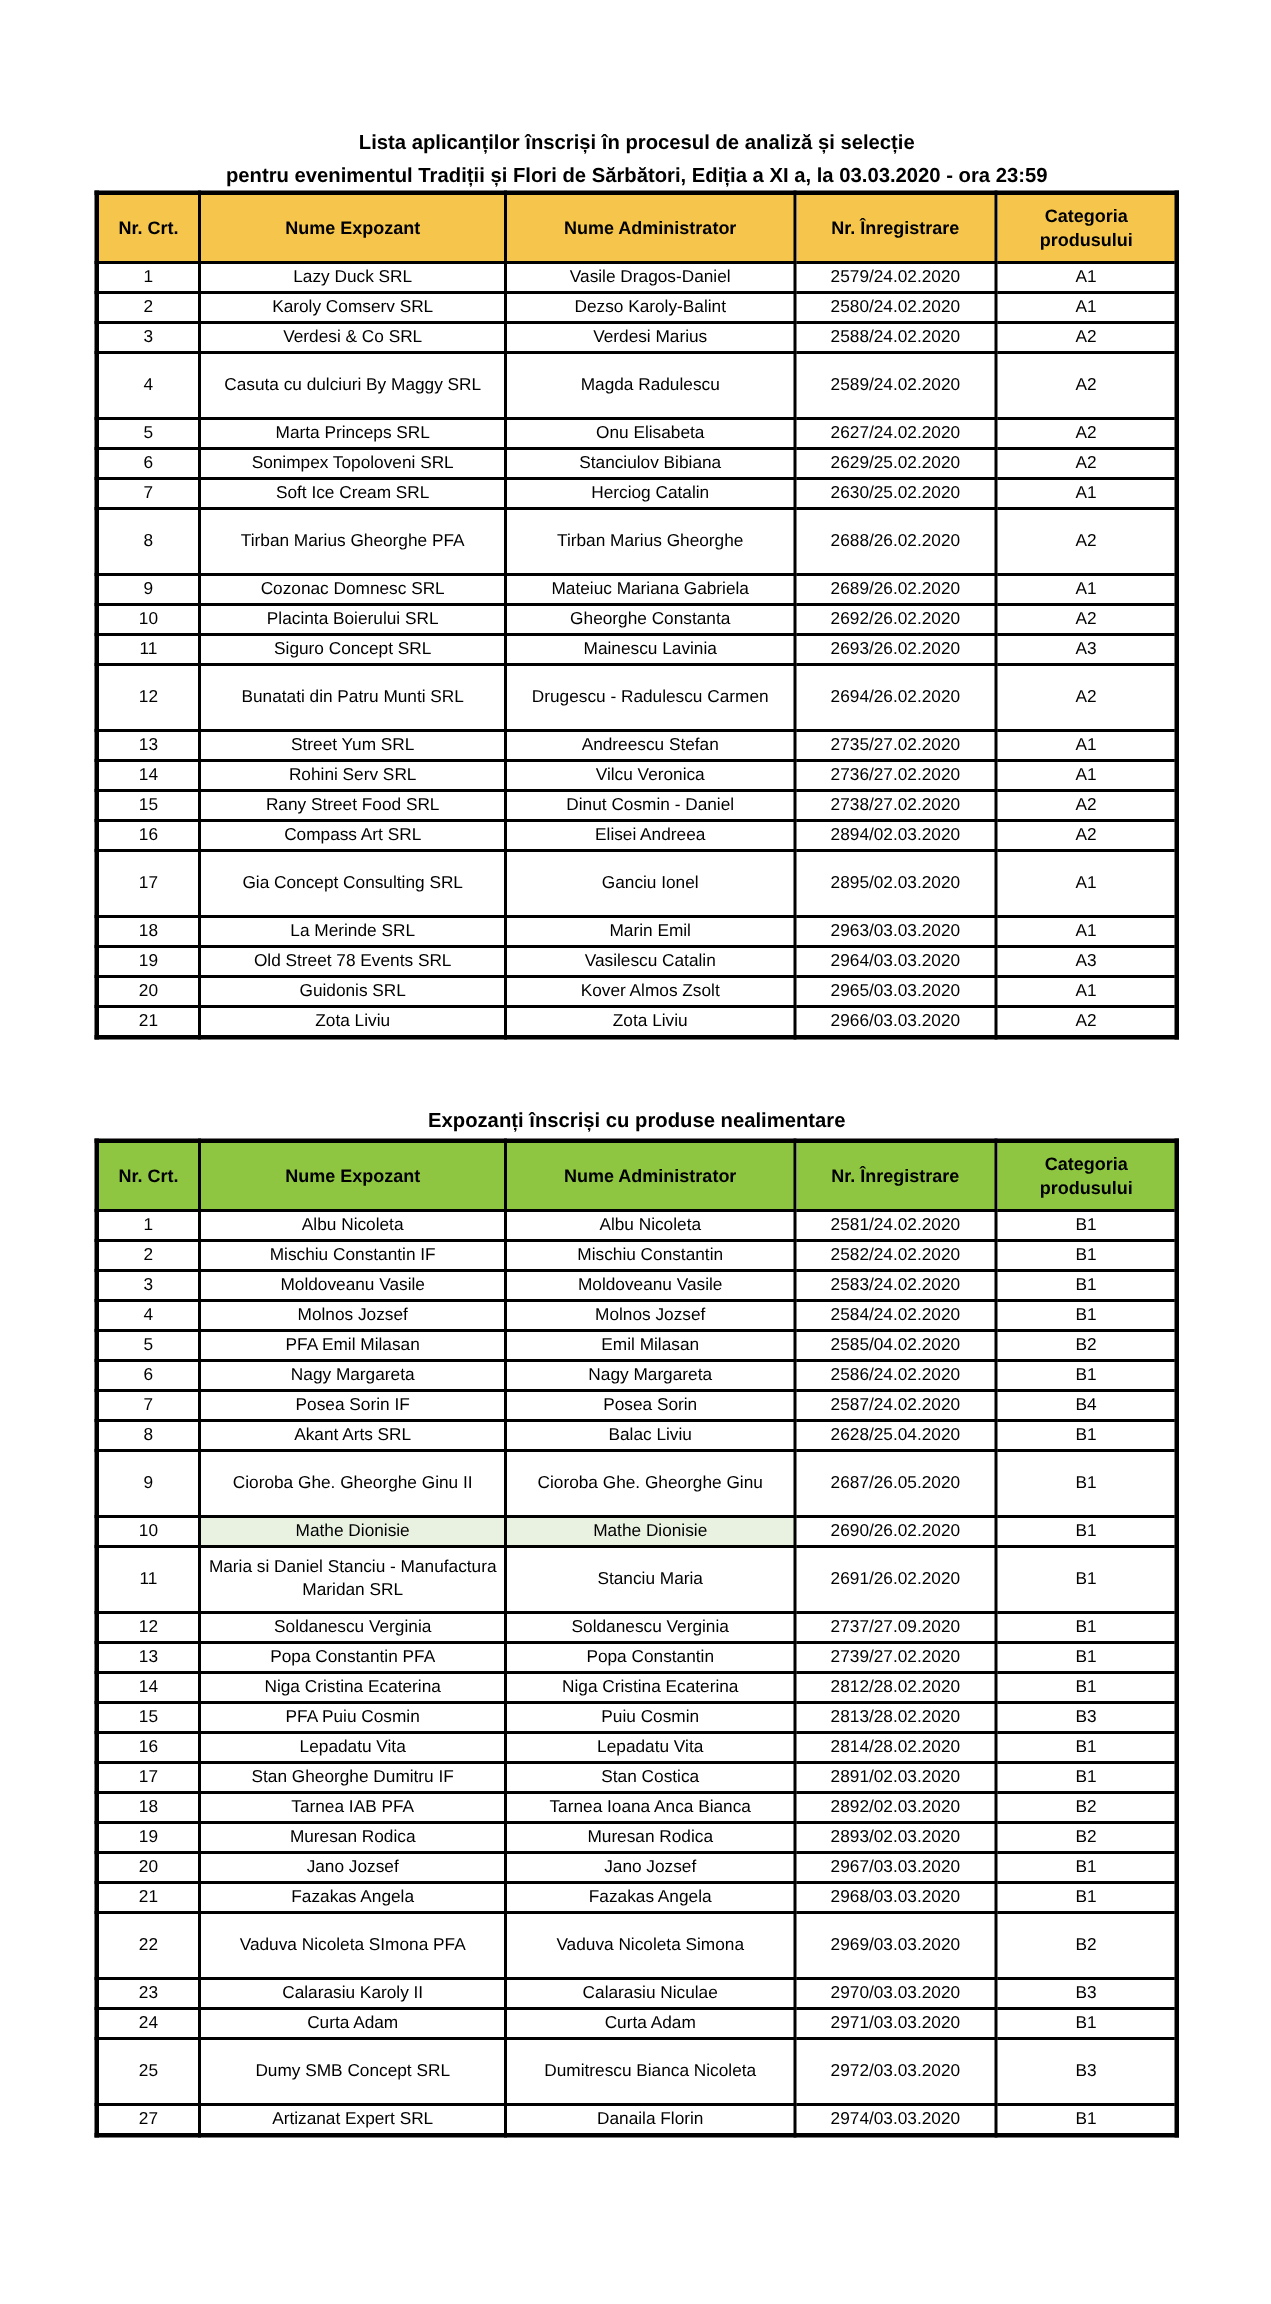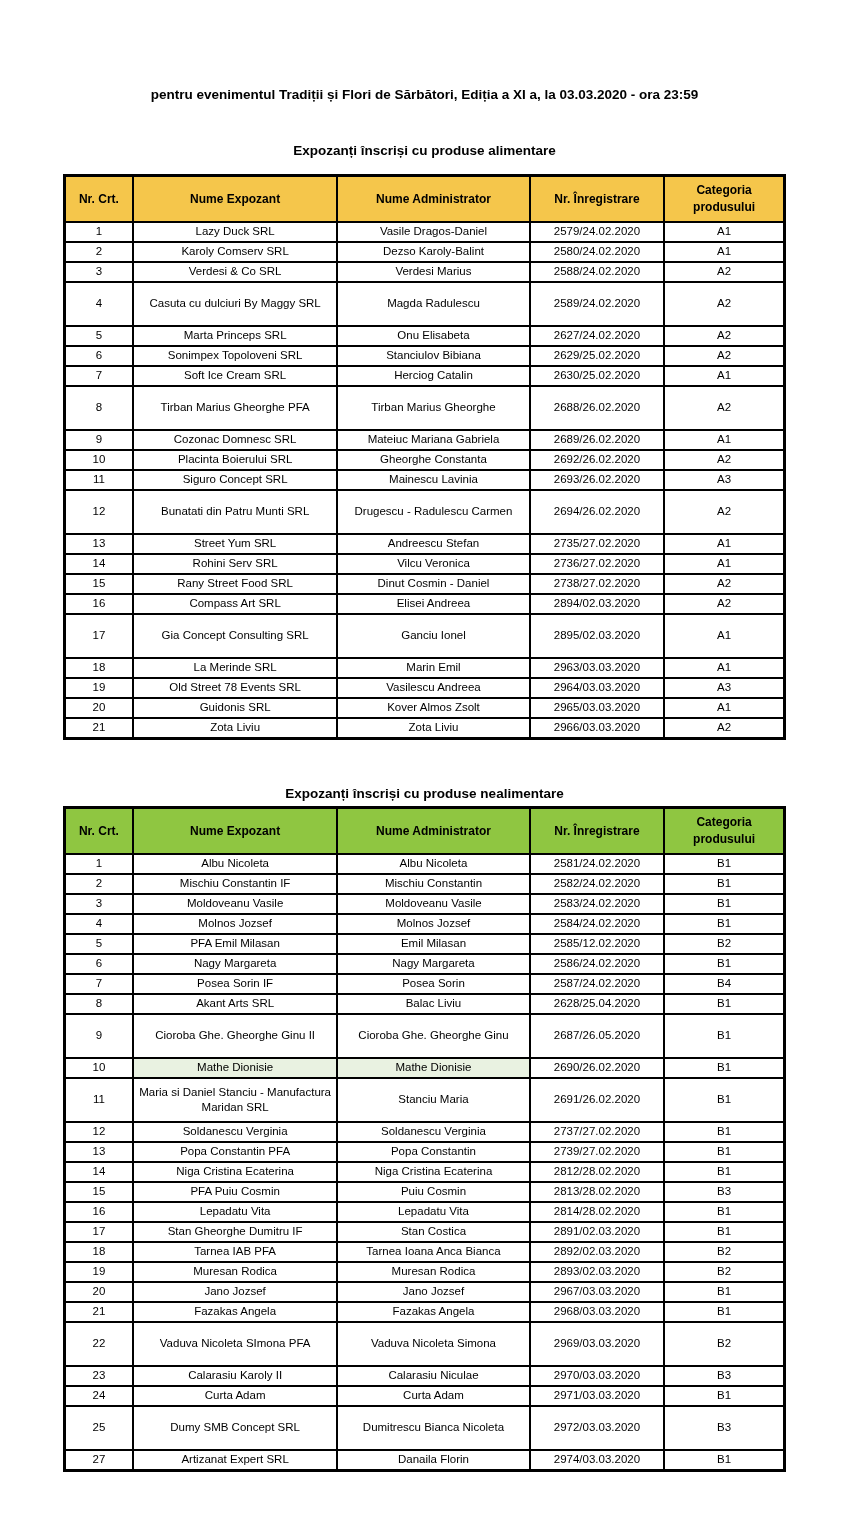--- a/index.html
+++ b/index.html
@@ -58,24 +58,24 @@
   col.c-adm  { width: 26.7%; }
   col.c-reg  { width: 18.7%; }
   col.c-cat  { width: 16.7%; }
 </style>
 </head>
 <body>
 
 <div class="page">
 
   <div class="doc-title">
+    <div>Lista aplicanților înscriși în procesul de analiză și selecție</div>
     <div>pentru evenimentul Tradiții și Flori de Sărbători, Ediția a XI a, la 03.03.2020 - ora 23:59</div>
   </div>
 
-  <div class="section-title first">Expozanți înscriși cu produse alimentare</div>
 
   <table class="list">
     <colgroup>
       <col class="c-nr">
         <col class="c-exp">
         <col class="c-adm">
         <col class="c-reg">
         <col class="c-cat">
     </colgroup>
     <thead>
@@ -210,21 +210,21 @@
         <tr>
           <td>18</td>
           <td>La Merinde SRL</td>
           <td>Marin Emil</td>
           <td>2963/03.03.2020</td>
           <td>A1</td>
         </tr>
         <tr>
           <td>19</td>
           <td>Old Street 78 Events SRL</td>
-          <td>Vasilescu Andreea</td>
+          <td>Vasilescu Catalin</td>
           <td>2964/03.03.2020</td>
           <td>A3</td>
         </tr>
         <tr>
           <td>20</td>
           <td>Guidonis SRL</td>
           <td>Kover Almos Zsolt</td>
           <td>2965/03.03.2020</td>
           <td>A1</td>
         </tr>
@@ -283,21 +283,21 @@
           <td>4</td>
           <td>Molnos Jozsef</td>
           <td>Molnos Jozsef</td>
           <td>2584/24.02.2020</td>
           <td>B1</td>
         </tr>
         <tr>
           <td>5</td>
           <td>PFA Emil Milasan</td>
           <td>Emil Milasan</td>
-          <td>2585/12.02.2020</td>
+          <td>2585/04.02.2020</td>
           <td>B2</td>
         </tr>
         <tr>
           <td>6</td>
           <td>Nagy Margareta</td>
           <td>Nagy Margareta</td>
           <td>2586/24.02.2020</td>
           <td>B1</td>
         </tr>
         <tr>
@@ -332,21 +332,21 @@
           <td>11</td>
           <td>Maria si Daniel Stanciu - Manufactura Maridan SRL</td>
           <td>Stanciu Maria</td>
           <td>2691/26.02.2020</td>
           <td>B1</td>
         </tr>
         <tr>
           <td>12</td>
           <td>Soldanescu Verginia</td>
           <td>Soldanescu Verginia</td>
-          <td>2737/27.02.2020</td>
+          <td>2737/27.09.2020</td>
           <td>B1</td>
         </tr>
         <tr>
           <td>13</td>
           <td>Popa Constantin PFA</td>
           <td>Popa Constantin</td>
           <td>2739/27.02.2020</td>
           <td>B1</td>
         </tr>
         <tr>

